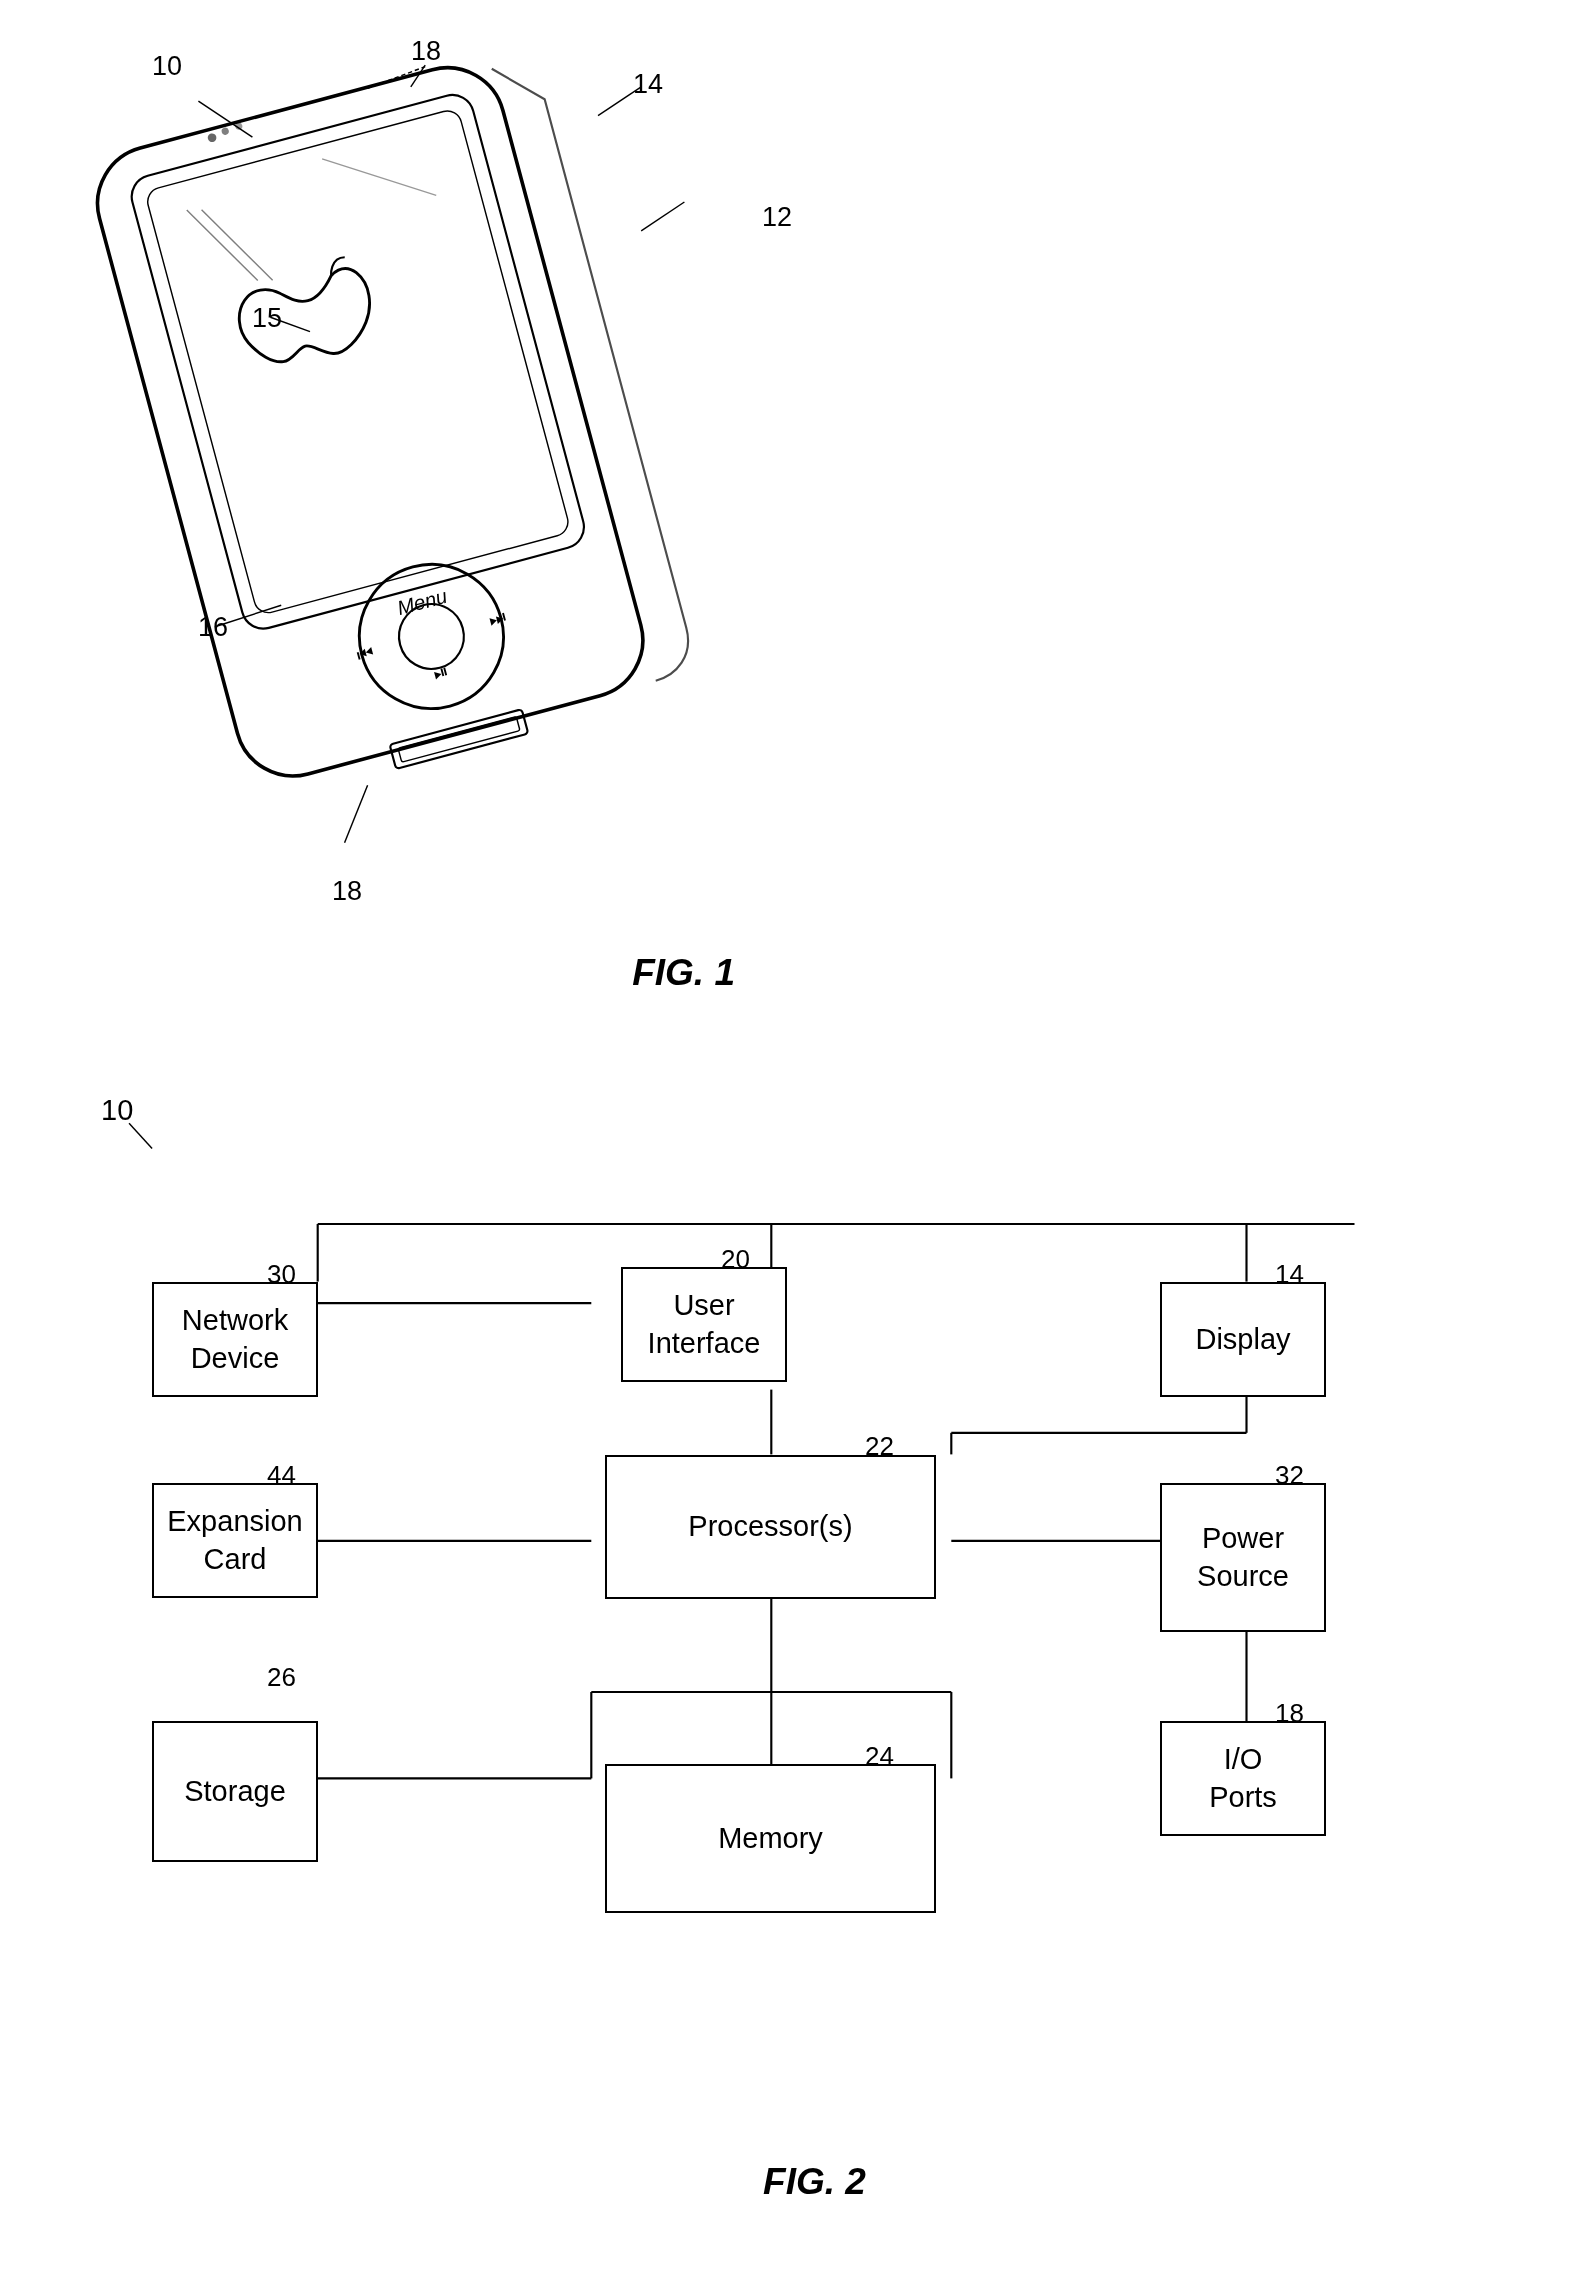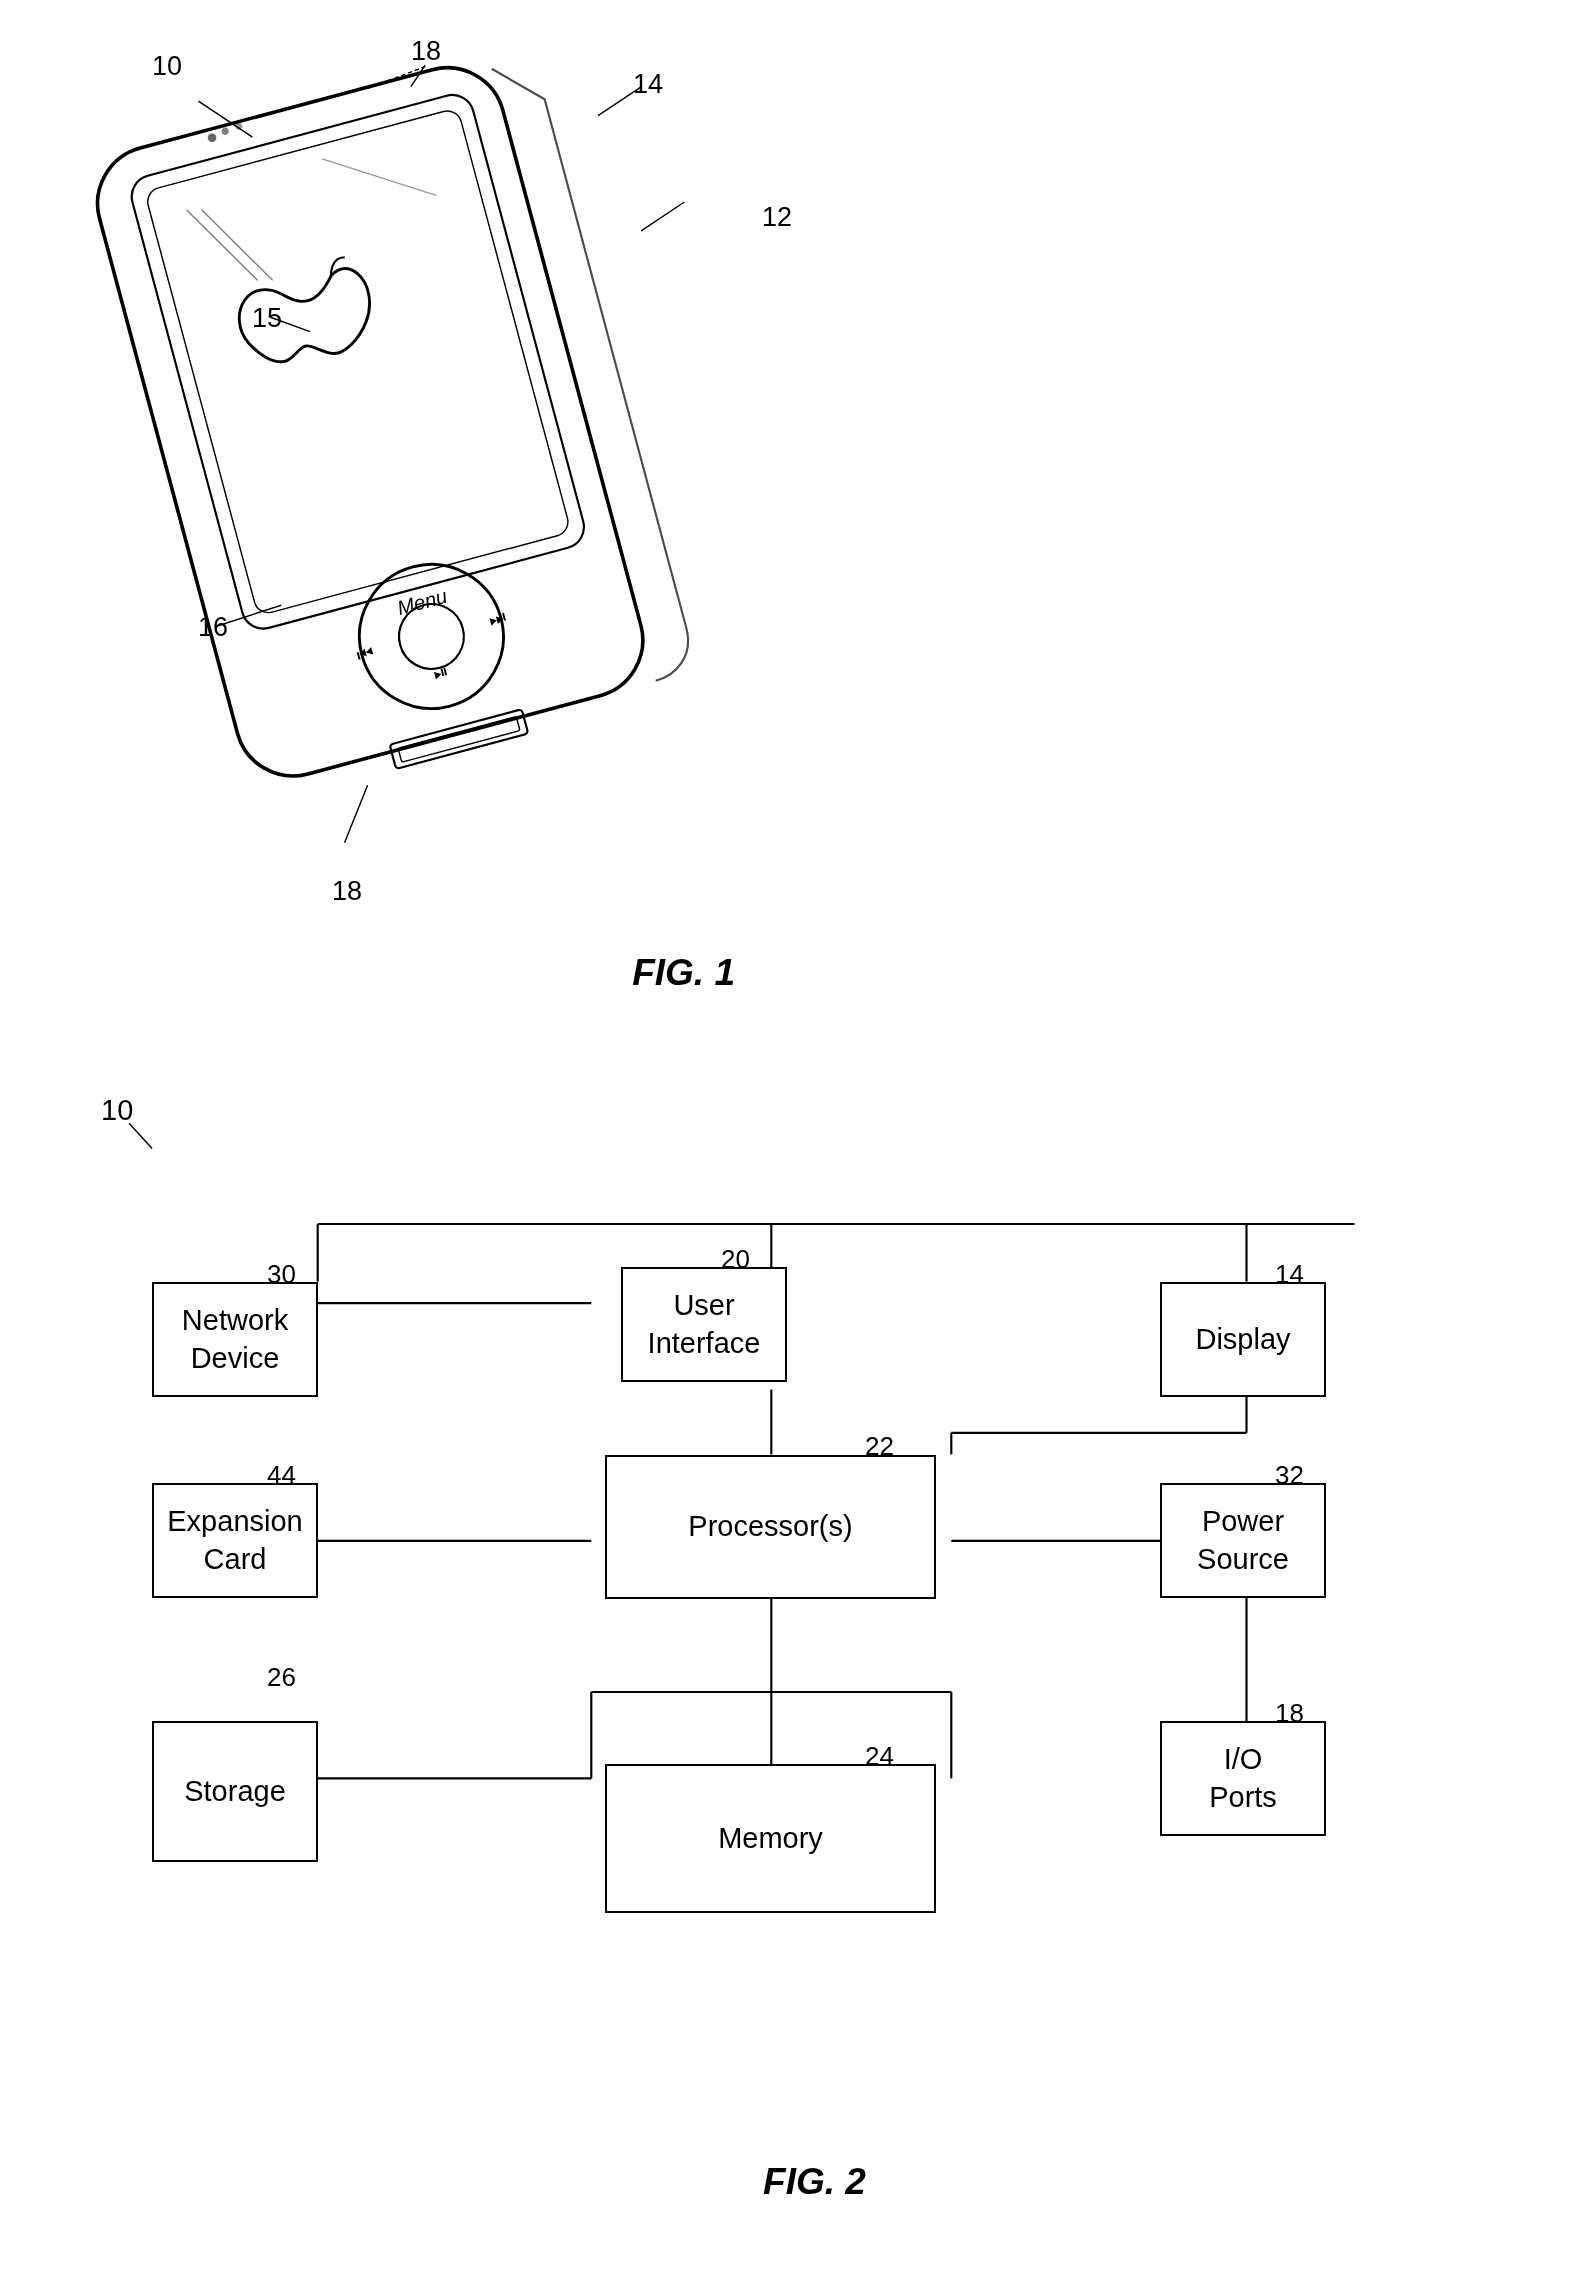--- a/index.html
+++ b/index.html
@@ -206,21 +206,21 @@
   <div class="block-box" style="left:94px; top:403px; width:166px; height:115px;">
     <span>Expansion<br>Card</span>
   </div>
   <span class="ref-num" style="top:380px; left:209px;">44</span>
 
   <div class="block-box" style="left:547px; top:375px; width:331px; height:144px;">
     <span>Processor(s)</span>
   </div>
   <span class="ref-num" style="top:351px; left:807px;">22</span>
 
-  <div class="block-box" style="left:1102px; top:403px; width:166px; height:115px;">
+  <div class="block-box" style="left:1102px; top:403px; width:166px; height:149px;">
     <span>Power<br>Source</span>
   </div>
   <span class="ref-num" style="top:380px; left:1217px;">32</span>
 
   <div class="block-box" style="left:94px; top:641px; width:166px; height:141px;">
     <span>Storage</span>
   </div>
   <span class="ref-num" style="top:582px; left:209px;">26</span>
 
   <div class="block-box" style="left:547px; top:684px; width:331px; height:149px;justify-content:center;">

